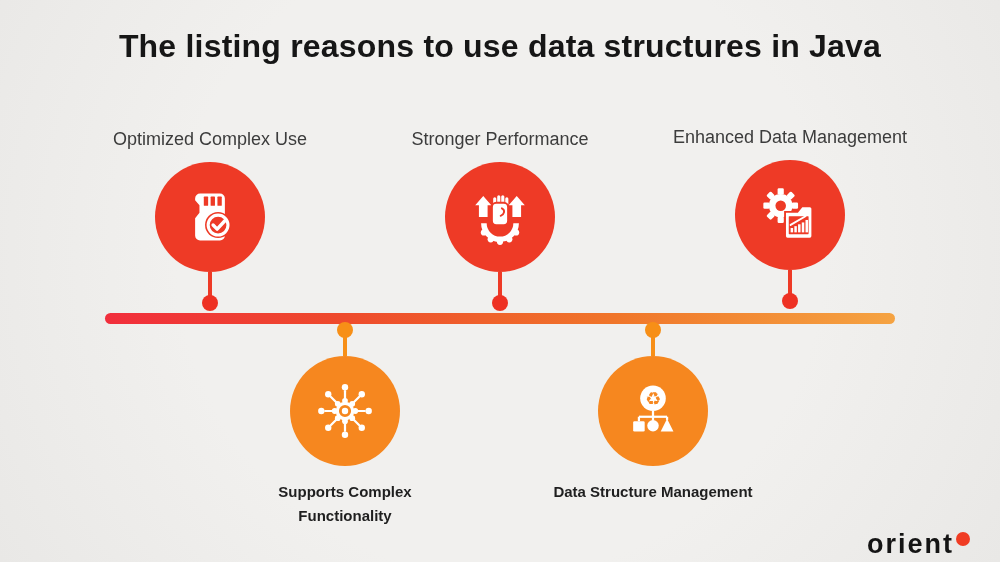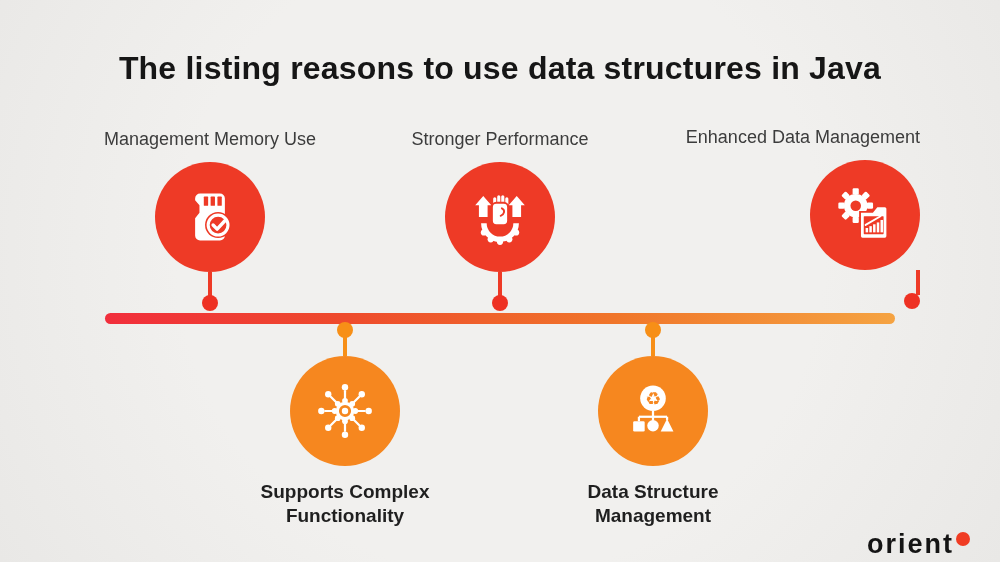--- a/index.html
+++ b/index.html
@@ -3,41 +3,41 @@
 <meta charset="utf-8">
 <style>
   * { margin:0; padding:0; box-sizing:border-box; }
   html,body { width:1000px; height:562px; }
   body { font-family:"Liberation Sans", sans-serif; }
   .canvas {
     position:relative; width:1000px; height:562px; overflow:hidden;
     background: radial-gradient(circle at 50% 45%, #f1f0ee 55%, #e9e8e6 100%);
   }
   .title {
-    position:absolute; top:50px; left:0; width:1000px;
+    position:absolute; top:28px; left:0; width:1000px;
     text-align:center; font-size:32px; font-weight:bold; color:#161616;
     letter-spacing:0.2px;
   }
   .timeline-bar {
     position:absolute; left:105px; top:313px; width:790px; height:11px;
     border-radius:6px;
     background:linear-gradient(90deg,#f12e3c 0%,#ee4a2c 30%,#f0762a 65%,#f5a342 100%);
   }
   .item { position:absolute; width:260px; display:flex; flex-direction:column; align-items:center; }
   .item-top-1 { left:80px;  top:128px; }
   .item-top-2 { left:370px; top:128px; }
-  .item-top-3 { left:660px; top:126px;align-items:flex-end; }
+  .item-top-3 { left:660px; top:126px; }
   .item-bottom-1 { left:215px; top:324px; }
   .item-bottom-2 { left:523px; top:324px; }
   .item-label-top {
     font-size:18px; font-weight:500; color:#3c3c3c; line-height:22px;
     margin-bottom:12px; text-align:center; white-space:nowrap;
   }
   .item-label-bottom {
-    font-size:19px; font-weight:bold; color:#1f1f1f; line-height:24px;
+    font-size:15px; font-weight:bold; color:#1f1f1f; line-height:24px;
     margin-top:14px; text-align:center; width:200px;
   }
   .circle {
     width:110px; height:110px; border-radius:50%;
     display:flex; align-items:center; justify-content:center;
   }
   .circle-red { background:#ee3a26; }
   .circle-orange { background:#f6871f; }
   .stem-top { width:4px; height:25px; background:#ee3a26; }
   .stem-bottom { width:4px; height:20px; background:#f78f17; }
@@ -61,21 +61,21 @@
 </head>
 <body>
 
 <div class="canvas">
 
   <div class="title">The listing reasons to use data structures in Java</div>
 
   <div class="timeline-bar"></div>
 
   <div class="item item-top-1">
-    <div class="item-label-top">Management Memory Use</div>
+    <div class="item-label-top">Optimized Complex Use</div>
     <div class="circle circle-red">
       <svg width="62" height="62" viewBox="0 0 100 100">
         <path d="M34 12 h32 a8 8 0 0 1 8 8 v60 a8 8 0 0 1 -8 8 H34 a8 8 0 0 1 -8 -8 V52 l7 -9 V31 l-7 -8 v-3 a8 8 0 0 1 8 -8 z" fill="#ffffff"></path>
         <rect x="40" y="17" width="7" height="15" rx="1" fill="#ee3a26"></rect>
         <rect x="51" y="17" width="7" height="15" rx="1" fill="#ee3a26"></rect>
         <rect x="62" y="17" width="7" height="15" rx="1" fill="#ee3a26"></rect>
         <circle cx="63" cy="63" r="21" fill="#ee3a26"></circle>
         <circle cx="63" cy="63" r="16" fill="none" stroke="#ffffff" stroke-width="5"></circle>
         <path d="M55 63 l6.5 6.5 L74 56" fill="none" stroke="#ffffff" stroke-width="5.5" stroke-linecap="round" stroke-linejoin="round"></path>
       </svg>

